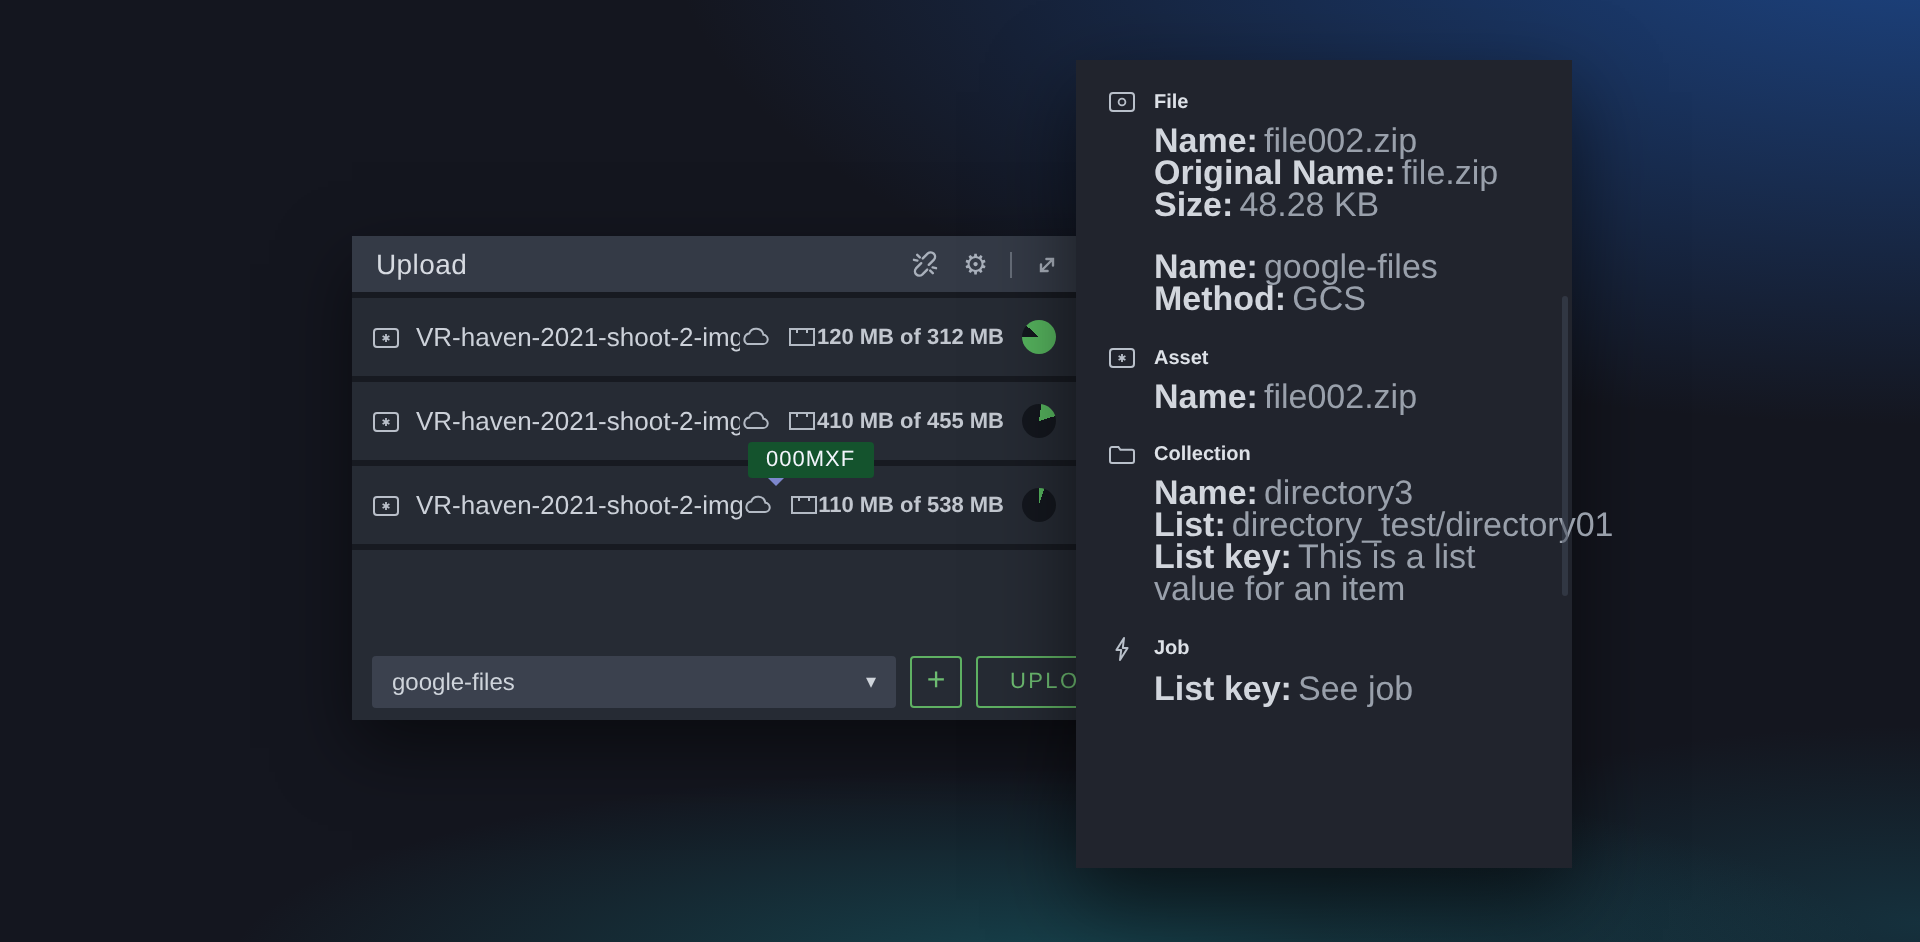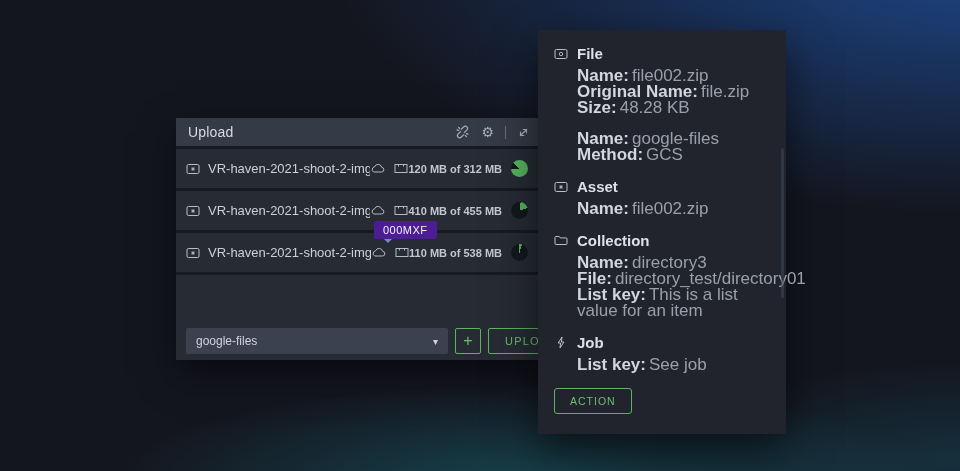--- a/index.html
+++ b/index.html
@@ -24,21 +24,21 @@
   .vdiv{width:1px;height:13px;background:#9097a2;opacity:.55;}
   .rows{border-top:3px solid #171a21;}
   .row{height:39px;display:flex;align-items:center;padding:0 44px 0 10px;border-bottom:3px solid #171a21;background:#262b34;}
   .card-ic{color:#b9bfc9;margin-right:8px;display:flex;}
   .fname{font-size:13px;color:#ccd1d9;width:176px;white-space:nowrap;overflow:hidden;}
   .mid{display:flex;gap:9px;color:#b3bac4;align-items:center;}
   .size{margin-left:auto;font-size:11px;color:#c2c7cf;white-space:nowrap;font-weight:bold;}
   .pie{width:17px;height:17px;border-radius:50%;margin-left:9px;flex:none;}
   .tooltip{
     position:absolute;left:198px;top:103px;z-index:3;
-    background:#4c1d95;color:#f3f5fc;font-size:11px;letter-spacing:.5px;
+    background:#14532d;color:#f3f5fc;font-size:11px;letter-spacing:.5px;
     padding:3px 9px;border-radius:2px;
   }
   .tooltip::after{
     content:"";position:absolute;left:10px;bottom:-4px;
     border-left:4px solid transparent;border-right:4px solid transparent;border-top:4px solid #7d87cd;
   }
   .bottom{position:absolute;left:10px;bottom:6px;display:flex;gap:7px;align-items:center;}
   .select{
     width:262px;height:26px;background:#3b414e;border-radius:2px;box-sizing:border-box;
     display:flex;align-items:center;padding:0 10px;font-size:12px;color:#cfd4db;cursor:pointer;
@@ -50,21 +50,21 @@
   .upload-btn{height:26px;font-size:11px;letter-spacing:1.2px;padding:0 16px;}
   
   .detail-panel{
     position:absolute;left:538px;top:30px;width:248px;height:404px;box-sizing:border-box;
     background:#21242d;box-shadow:0 16px 40px rgba(0,0,0,.55);padding:15px 16px 0;z-index:5;
   }
   .d-header{display:flex;align-items:center;margin-bottom:21px;}
   .d-title{font-size:13px;color:#d8dce2;}
   .close{margin-left:auto;color:#ced3da;font-size:15px;line-height:1;cursor:pointer;}
   .section{margin-bottom:15px;}
-  .sec-head{display:flex;align-items:center;gap:9px;color:#dde1e7;font-size:15px;font-weight:bold;margin-bottom:6px;}
+  .sec-head{display:flex;align-items:center;gap:9px;color:#dde1e7;font-size:10px;font-weight:bold;margin-bottom:6px;}
   .sec-head .ic{color:#b9c0ca;display:flex;width:14px;justify-content:center;}
   .field{padding-left:23px;font-size:17px;line-height:16px;color:#99a0ab;}
   .field b{color:#d2d6dd;margin-right:3px;}
   .action-btn{margin-top:9px;font-size:10.5px;letter-spacing:1px;padding:6px 15px;border-radius:3px;}
   .scrollbar{position:absolute;right:2px;top:118px;width:3px;height:150px;background:#424a59;border-radius:2px;opacity:.5;}
   svg{display:block;}
 </style>
 </head>
 <body>
 
@@ -218,32 +218,31 @@
   <div class="section">
     <div class="sec-head">
       <span class="ic">
         <svg width="14" height="11" viewBox="0 0 14 11" fill="none" stroke="currentColor">
           <path d="M1 2.5 a1 1 0 0 1 1 -1 h3.2 l1 1.4 h5.8 a1 1 0 0 1 1 1 v4.6 a1 1 0 0 1 -1 1 H2 a1 1 0 0 1 -1 -1 z"></path>
         </svg>
       </span>
       <span>Collection</span>
     </div>
     <div class="field"><b>Name:</b><span>directory3</span></div>
-    <div class="field"><b>File:</b><span>directory_test/directory01</span></div>
+    <div class="field"><b>List:</b><span>directory_test/directory01</span></div>
     <div class="field"><b>List key:</b><span>This is a list value for an item</span></div>
   </div>
 
   <div class="section">
     <div class="sec-head">
       <span class="ic">
         <svg width="10" height="13" viewBox="0 0 10 13" fill="none" stroke="currentColor" stroke-width="1" stroke-linejoin="round">
           <path d="M6 1 L2.2 7 h2.4 L4 12 L7.8 6 H5.4 Z"></path>
         </svg>
       </span>
       <span>Job</span>
     </div>
     <div class="field"><b>List key:</b><span>See job</span></div>
   </div>
 
-  <button class="btn action-btn">ACTION</button>
 
   <span class="scrollbar"></span>
 </aside>
 
 </body></html>

